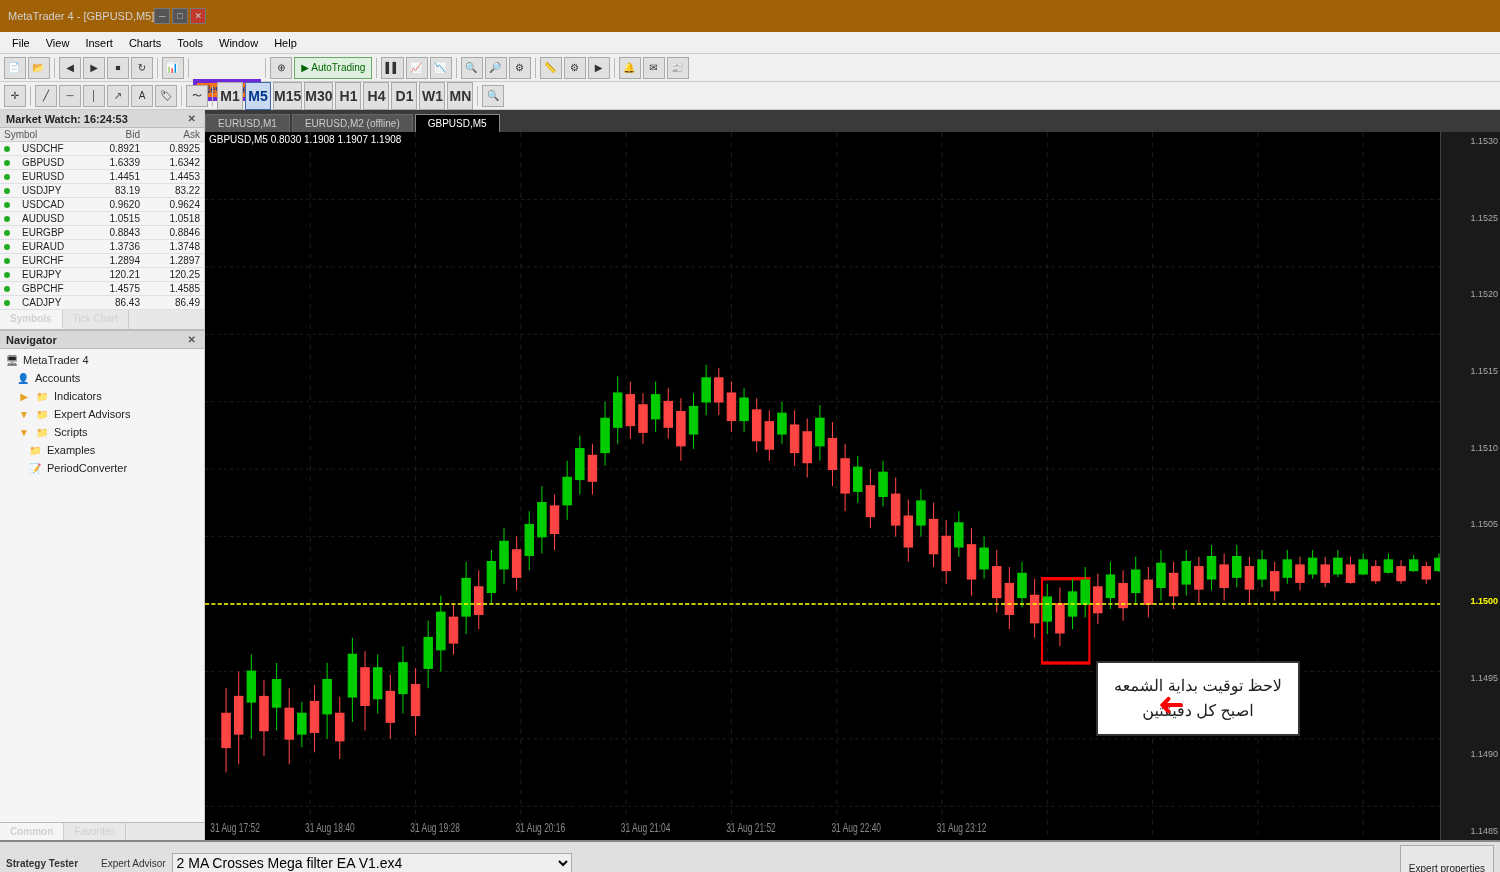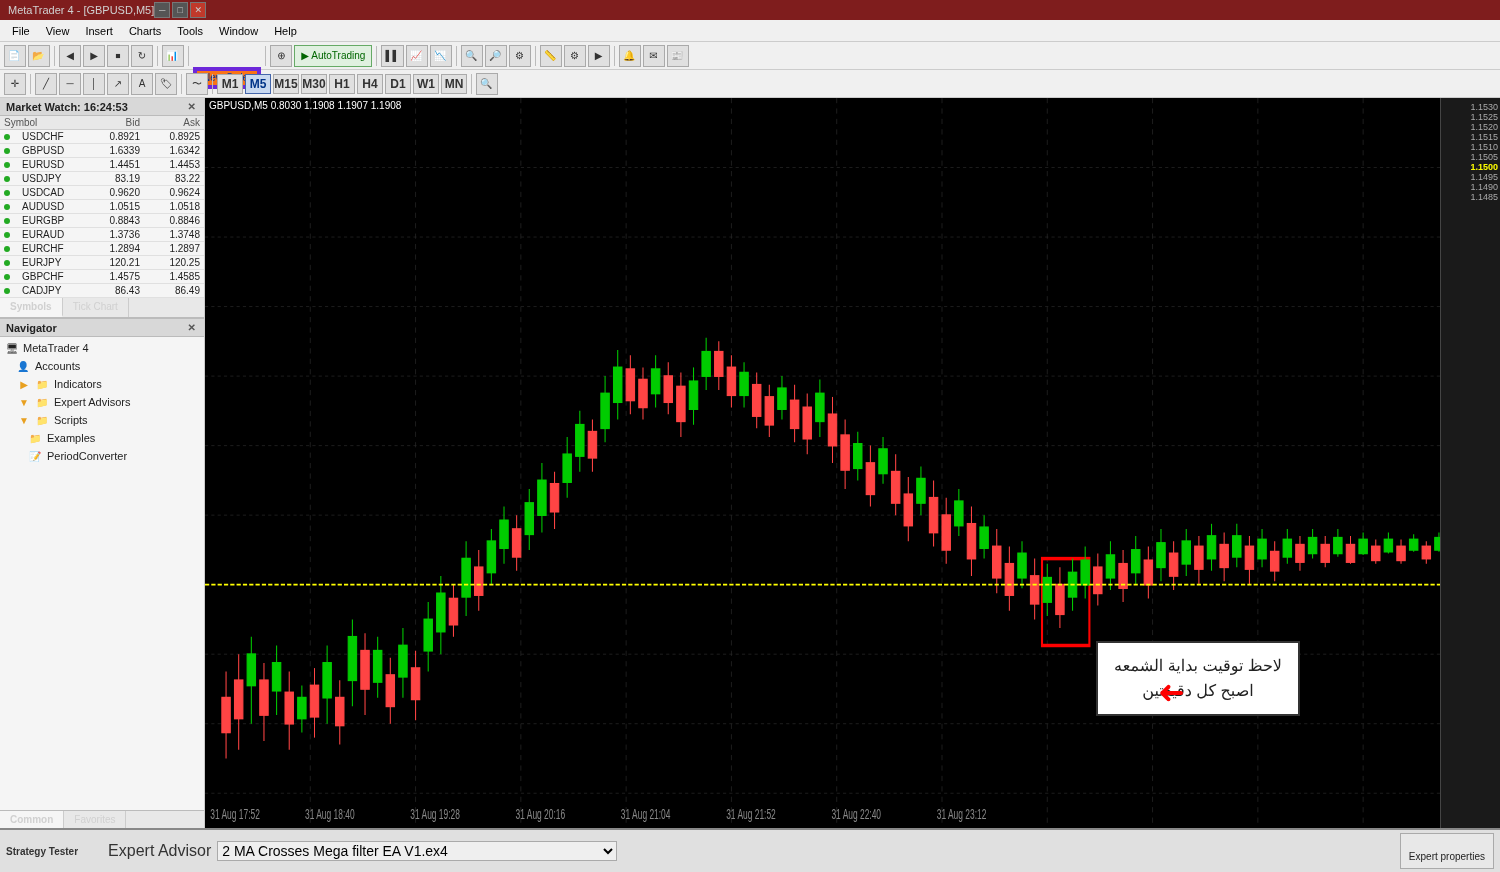--- a/index.html
+++ b/index.html
@@ -1,34 +1,34 @@
 <!DOCTYPE html>
 <html><head>
   <meta charset="utf-8">
   <style>
     * { margin: 0; padding: 0; box-sizing: border-box; }
     body { width: 1500px; height: 872px; background: #2b2b2b; font-family: 'Segoe UI', Tahoma, Arial, sans-serif; font-size: 11px; color: #d0d0d0; overflow: hidden; }
     
     
-    #titlebar { background: #7f1d1d; height: 20px; display: flex; align-items: center; padding: 0 8px; color: #d0d0d0; font-size: 11px; }
+    #titlebar { background: #a16207; height: 32px; display: flex; align-items: center; padding: 0 8px; color: #d0d0d0; font-size: 11px; }
     .titlebar-btn { width: 16px; height: 16px; background: #555; border: 1px solid #777; cursor: pointer; display: flex; align-items: center; justify-content: center; font-size: 9px; color: #ccc; }
     .titlebar-btn.close { background: #c0392b; }
 
     
     #menubar { background: #f0f0f0; height: 22px; display: flex; align-items: center; padding: 0 4px; border-bottom: 1px solid #ccc; }
     .menu-item { padding: 2px 8px; font-size: 11px; color: #000; cursor: pointer; height: 22px; display: flex; align-items: center; }
 
     
     #toolbar1 { background: #f0f0f0; height: 28px; display: flex; align-items: center; padding: 0 4px; border-bottom: 1px solid #ccc; gap: 2px; }
     #toolbar2 { background: #f0f0f0; height: 28px; display: flex; align-items: center; padding: 0 4px; border-bottom: 1px solid #ccc; gap: 2px; }
     .tb-btn { background: #e0e0e0; border: 1px solid #aaa; height: 22px; min-width: 22px; display: flex; align-items: center; justify-content: center; cursor: pointer; font-size: 10px; padding: 0 3px; color: #333; }
     .tb-sep { width: 1px; height: 20px; background: #bbb; margin: 0 2px; }
     .tb-btn-special { background: #f97316; border: 4px solid #6d28d9; color: #003399; font-size: 10px; padding: 2px 6px; height: 22px; display: flex; align-items: center; cursor: pointer; margin-top: 44px; }
     .tb-btn-autotrading { background: #e0f0e0; border: 1px solid #66aa66; color: #006600; font-size: 10px; padding: 2px 6px; height: 22px; display: flex; align-items: center; cursor: pointer; }
-    .timeframe-btn { background: #e0e0e0; border: 1px solid #aaa; height: 20px; min-width: 26px; display: flex; align-items: center; justify-content: center; cursor: pointer; font-size: 12px; font-weight: bold; color: #333; }
+    .timeframe-btn { background: #e0e0e0; border: 1px solid #aaa; height: 28px; min-width: 26px; display: flex; align-items: center; justify-content: center; cursor: pointer; font-size: 14px; font-weight: bold; color: #333; }
     .timeframe-btn.active { background: #c8d8f0; border: 1px solid #4466aa; color: #003388; }
 
     
     #main { display: flex; height: calc(872px - 22px - 22px - 28px - 28px - 20px - 22px); }
 
     
     #left-panel { width: 205px; background: #f5f5f5; border-right: 1px solid #ccc; display: flex; flex-direction: column; }
     
     
     #market-watch { flex: 0 0 auto; }
@@ -70,25 +70,25 @@
     .chart-tab { padding: 2px 12px; font-size: 10px; background: #555; color: #ccc; cursor: pointer; border: 1px solid #666; border-bottom: none; margin-right: 2px; height: 18px; display: flex; align-items: center; }
     .chart-tab.active { background: #000; color: #fff; border-color: #888; }
 
     
     #chart-canvas { flex: 1; background: #000; position: relative; overflow: hidden; }
     
     
     #chart-info { position: absolute; top: 2px; left: 4px; color: #fff; font-size: 10px; z-index: 10; }
     
     
-    #price-axis { position: absolute; right: 0; top: 0; bottom: 0; width: 60px; background: #1a1a1a; border-left: 1px solid #444; display: flex; flex-direction: column; padding: 4px 2px; }
+    #price-axis { position: absolute; right: 0; top: 0; bottom: 0; width: 60px; background: #1a1a1a; border-left: 1px solid #444; display: flex; flex-direction: column; justify-content: space-between; padding: 4px 2px; }
     .price-label { font-size: 9px; color: #aaa; text-align: right; }
     
     
-    #tooltip-box { position: absolute; background: white; border: 2px solid #333; padding: 10px 16px; font-size: 16px; color: #222; text-align: center; right: 200px; bottom: 112px; z-index: 100; font-family: Arial, sans-serif; line-height: 1.6; }
+    #tooltip-box { position: absolute; background: white; border: 2px solid #333; padding: 10px 16px; font-size: 16px; color: #222; text-align: center; right: 200px; bottom: 104px; z-index: 100; font-family: Arial, sans-serif; line-height: 1.6; }
 
     
     #bottom-panel { height: 250px; background: #f0f0f0; border-top: 2px solid #888; display: flex; flex-direction: column; }
     
     .st-label { font-size: 10px; color: #333; min-width: 50px; }
     .st-btn { background: #e8e8e8; border: 1px solid #aaa; font-size: 10px; height: 20px; padding: 17px 8px; cursor: pointer; color: #222; }
 
     
     .candle-bullish { stroke: #00cc00; fill: #00cc00; }
     .candle-bearish { stroke: #ff4444; fill: #ff4444; }
@@ -339,20 +339,25 @@
         </div>
       </div>
       <div id="nav-bottom-tabs">
         <div class="nav-tab active">Common</div>
         <div class="nav-tab">Favorites</div>
       </div>
     </div>
   </div>
 
   <div id="chart-area">
+    <div id="chart-tabs">
+      <div class="chart-tab">EURUSD,M1</div>
+      <div class="chart-tab">EURUSD,M2 (offline)</div>
+      <div class="chart-tab active">GBPUSD,M5</div>
+    </div>
 
     <div id="chart-canvas">
       <div id="chart-info">GBPUSD,M5  0.8030 1.1908  1.1907  1.1908</div>
 
       <svg width="100%" height="100%" style="position:absolute;left:0;top:0;right:60px;bottom:0;" viewBox="0 0 1230 420" preserveAspectRatio="none">
 
         <line class="grid-line" x1="0" y1="40" x2="1230" y2="40"></line>
         <line class="grid-line" x1="0" y1="80" x2="1230" y2="80"></line>
         <line class="grid-line" x1="0" y1="120" x2="1230" y2="120"></line>
         <line class="grid-line" x1="0" y1="160" x2="1230" y2="160"></line>
@@ -619,21 +624,21 @@
 
       <div style="position:absolute;bottom:115px;right:315px;z-index:101;color:red;font-size:32px;transform:rotate(180deg);">➜</div>
     </div>
 
   </div>
 </div>
 
 <div id="bottom-panel">
   <div style="display:flex;align-items:center;padding:3px 6px;background:#e0e0e0;border-bottom:1px solid #ccc;gap:6px;">
     <span style="font-size:10px;color:#333;font-weight:bold;writing-mode:horizontal-tb;">Strategy Tester</span>
-    <span style="font-size:16px;color:#333;margin-left:24px;">Expert Advisor</span>
+    <span style="font-size:10px;color:#333;margin-left:17px;">Expert Advisor</span>
     <select style="flex:1;max-width:400px;font-size:14px;height:20px;border:1px solid #aaa;">
       <option>2 MA Crosses Mega filter EA V1.ex4</option>
     </select>
     <div style="margin-left:auto;display:flex;gap:4px;">
       <button class="st-btn">Expert properties</button>
     </div>
   </div>
 
   <div style="display:flex;align-items:center;padding:3px 6px;gap:8px;border-bottom:1px solid #ccc;background:#f0f0f0;">
     <span class="st-label">Symbol:</span>

